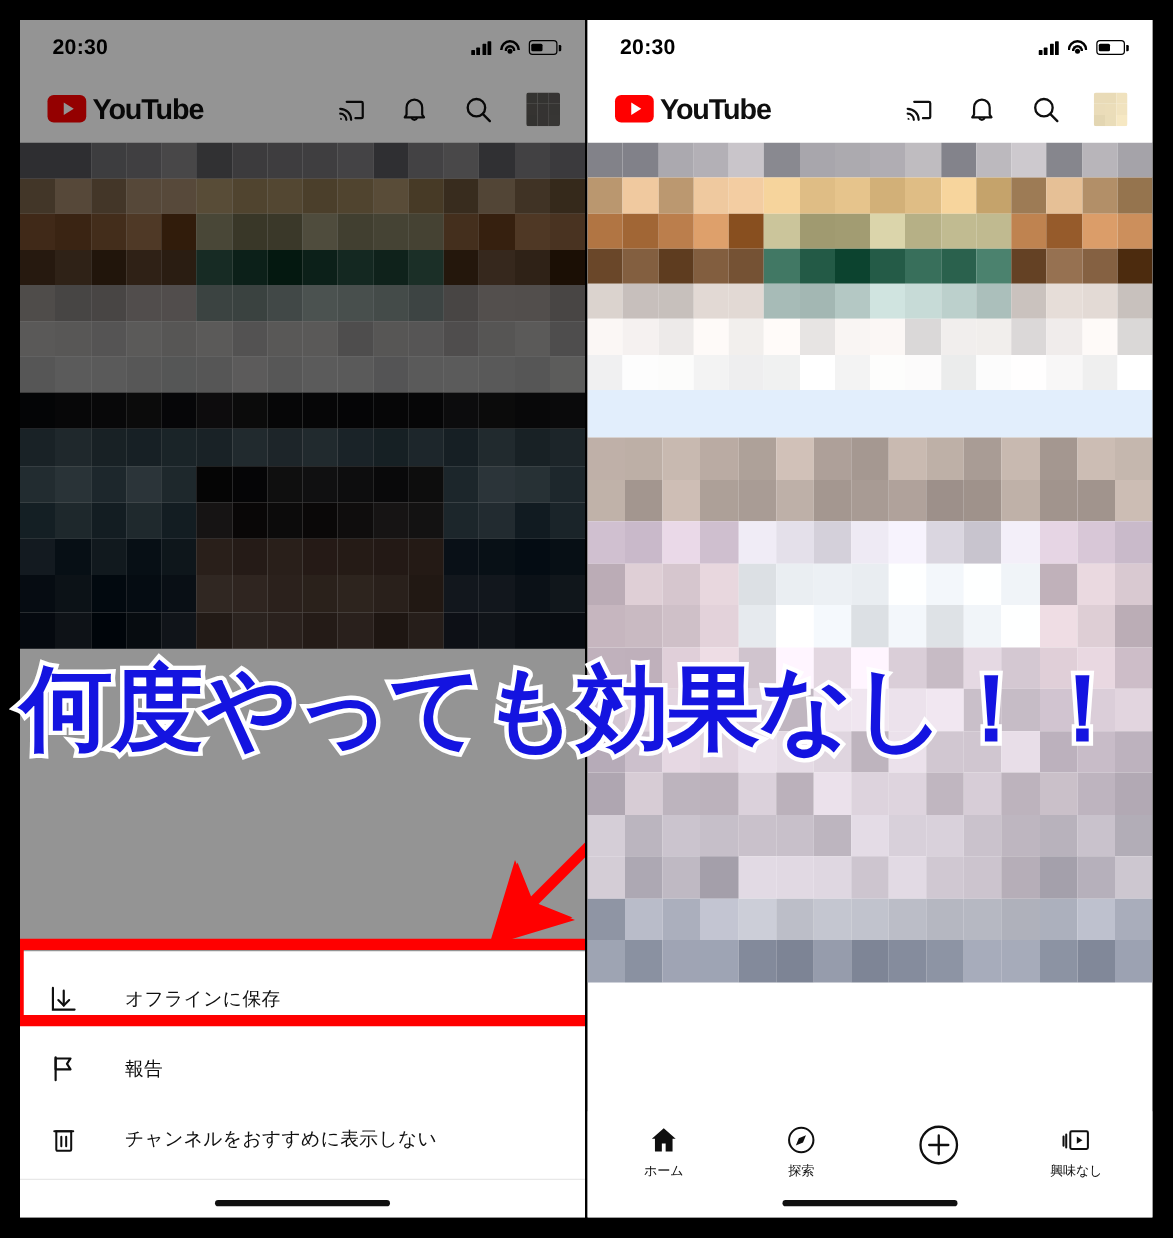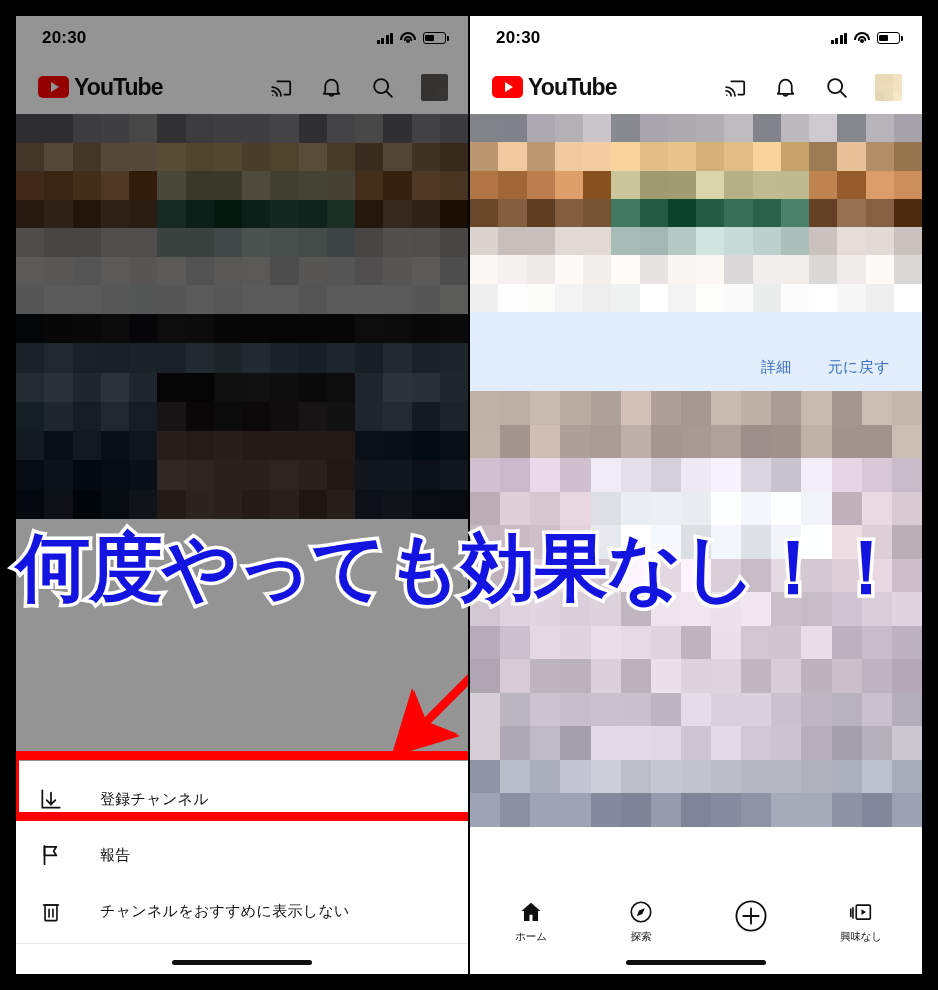--- a/index.html
+++ b/index.html
@@ -436,21 +436,21 @@
     <div class="sheet">
 
       <div class="sheet-row">
         <span class="si">
           <svg viewBox="0 0 24 24" fill="none" stroke="#0f0f0f" stroke-width="1.6" stroke-linecap="round">
             <path d="M4 4v16h16"></path>
               <path d="M8 13l4 4 4-4"></path>
               <path d="M12 17V6"></path>
           </svg>
         </span>
-        <span class="sl">登録チャンネル</span>
+        <span class="sl">オフラインに保存</span>
       </div>
 
 
 
       <div class="sheet-row">
         <span class="si">
           <svg viewBox="0 0 24 24" fill="none" stroke="#0f0f0f" stroke-width="1.6" stroke-linecap="round" stroke-linejoin="round">
             <path d="M6 3.5v17"></path>
               <path d="M6 4.4h11l-2.6 4 2.6 4H6z"></path>
           </svg>
@@ -656,24 +656,20 @@
         <span style="background:#fcfbfb"></span>
         <span style="background:#ebecec"></span>
         <span style="background:#fcfcfc"></span>
         <span style="background:#fffefe"></span>
         <span style="background:#f8f7f7"></span>
         <span style="background:#efefef"></span>
         <span style="background:#ffffff"></span>
       </div>
 
     <div class="banner">
-      <div class="banner-actions">
-        <a href="#">詳細</a>
-        <a href="#">元に戻す</a>
-      </div>
     </div>
 
     <div class="mosaic" id="mos-r2" style="height: 436px; grid-template-columns: repeat(15, 1fr); grid-template-rows: repeat(13, 1fr);">
         <span style="background:#bfb0a8"></span>
         <span style="background:#bdafa6"></span>
         <span style="background:#c8b9b0"></span>
         <span style="background:#baaba3"></span>
         <span style="background:#aea199"></span>
         <span style="background:#d1c1b8"></span>
         <span style="background:#aea099"></span>

